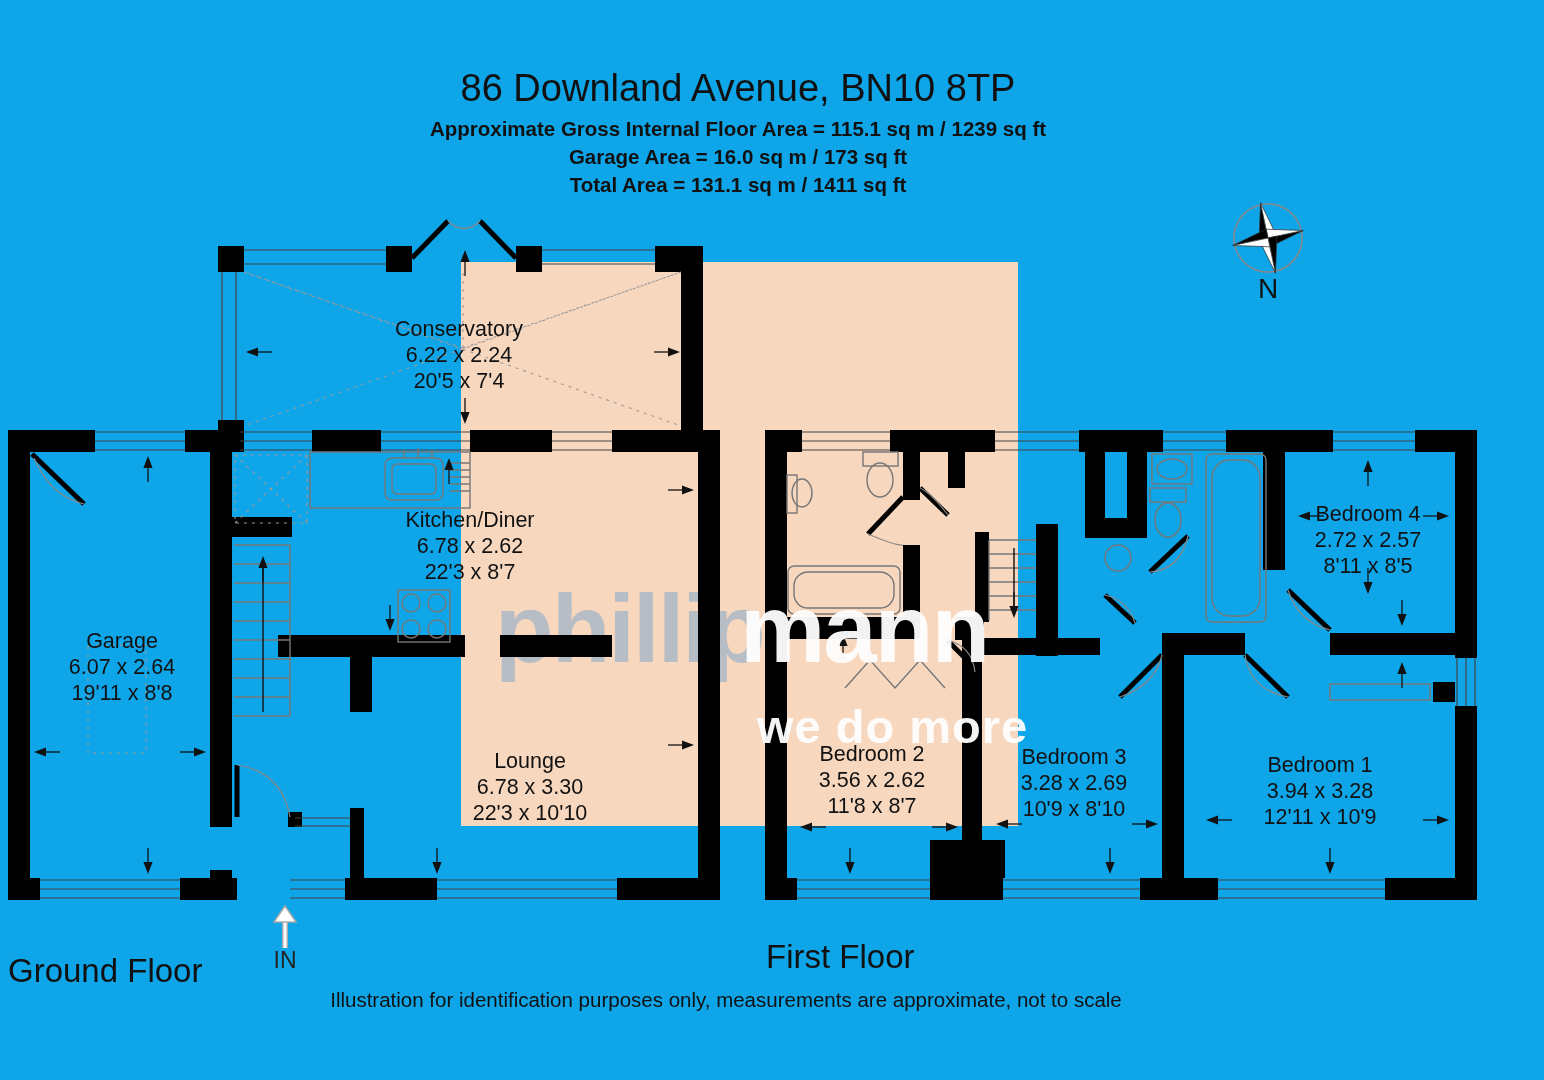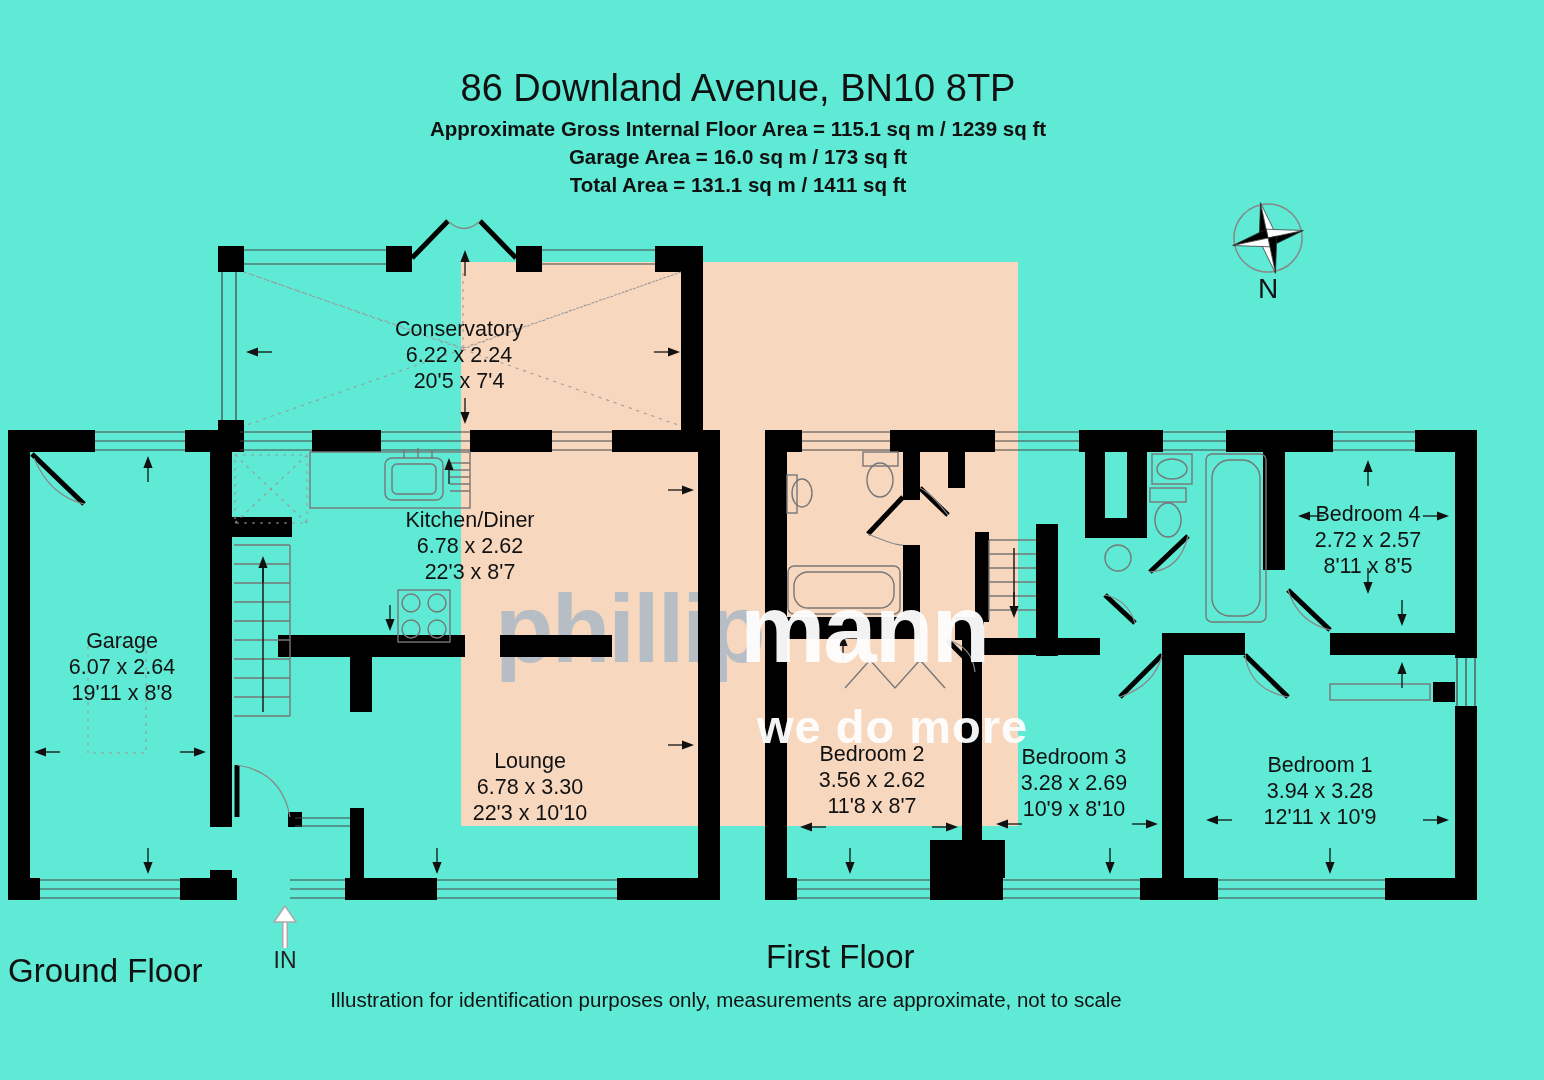--- a/index.html
+++ b/index.html
@@ -1,16 +1,16 @@
 <!DOCTYPE html>
 <html><head>
 <meta charset="utf-8">
 <style>
   html,body{margin:0;padding:0;background:#ffffff;}
-  .page{position:relative;width:1544px;height:1080px;background:#5eead4;overflow:hidden;
+  .page{position:relative;width:1544px;height:1080px;background:#0ea5e9;overflow:hidden;
         font-family:"Liberation Sans", sans-serif;}
   svg{display:block}
   .room-name, .room-dim{font-family:"Liberation Sans", sans-serif;fill:#111;}
   .room-name{font-size:21.5px;}
   .room-dim{font-size:21.5px;}
   .title-text{font-size:38px;fill:#111;}
   .sub-text{font-size:20.5px;font-weight:bold;fill:#111;}
   .floor-label{font-size:33px;fill:#111;}
   .in-label{font-size:23px;fill:#222;}
   .disclaimer-text{font-size:20.5px;fill:#111;}

